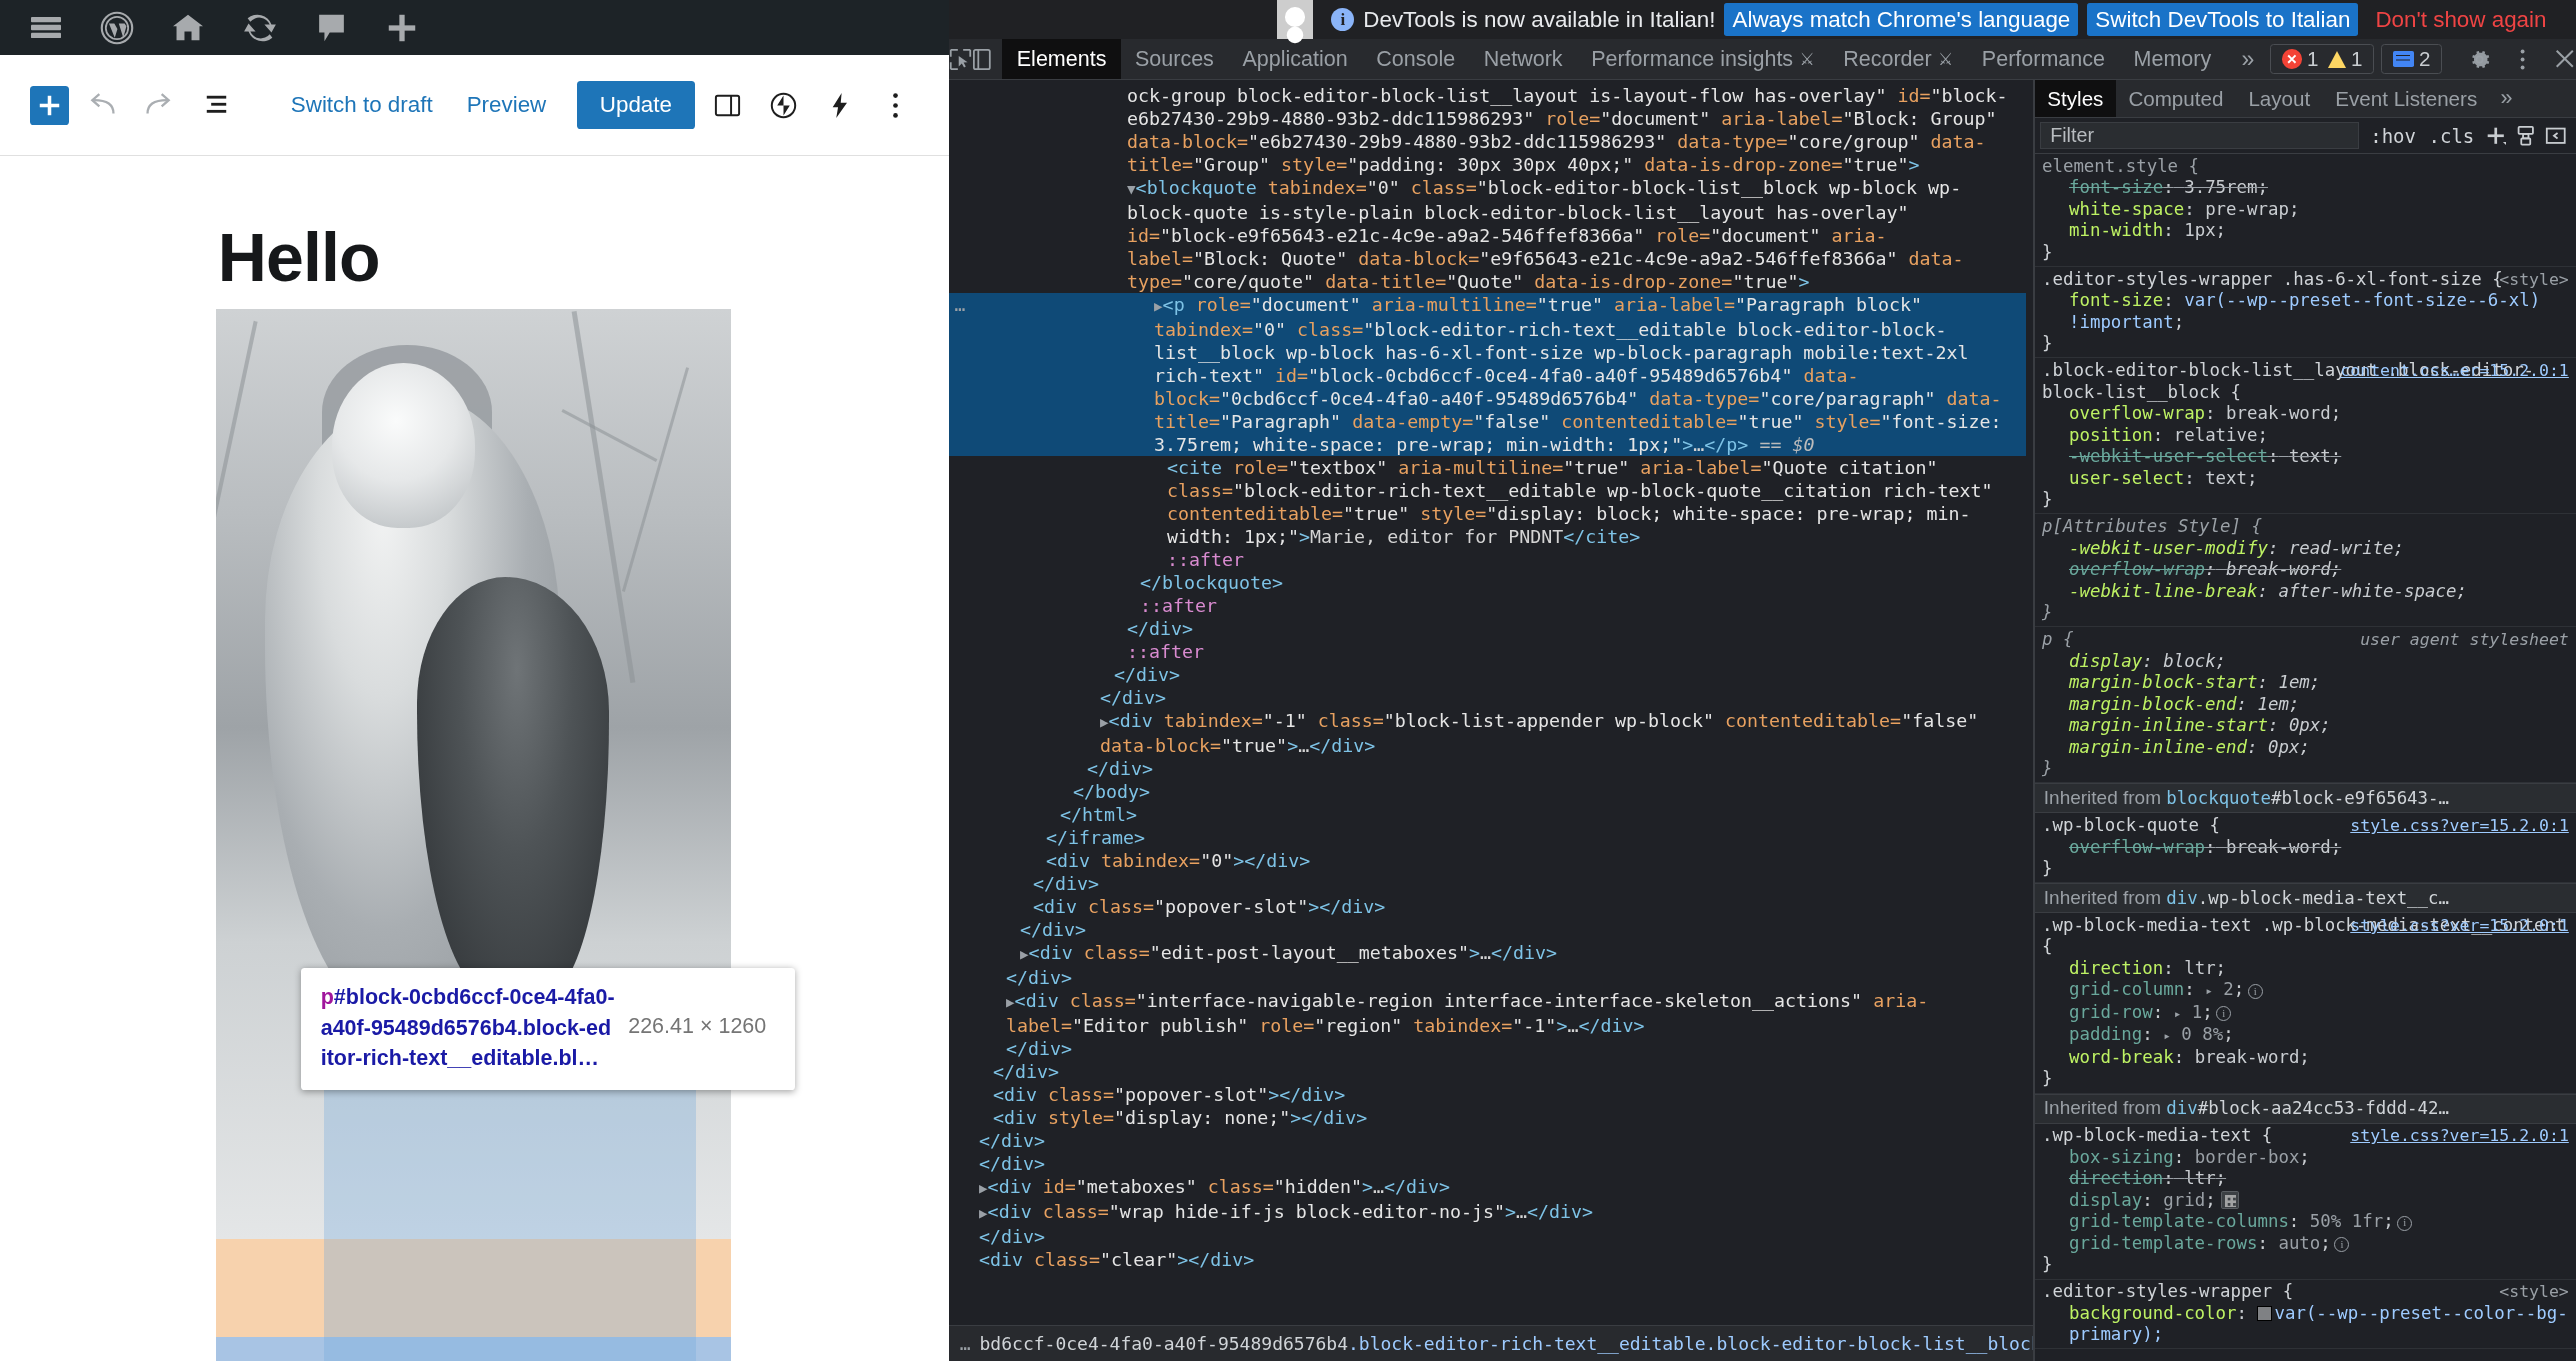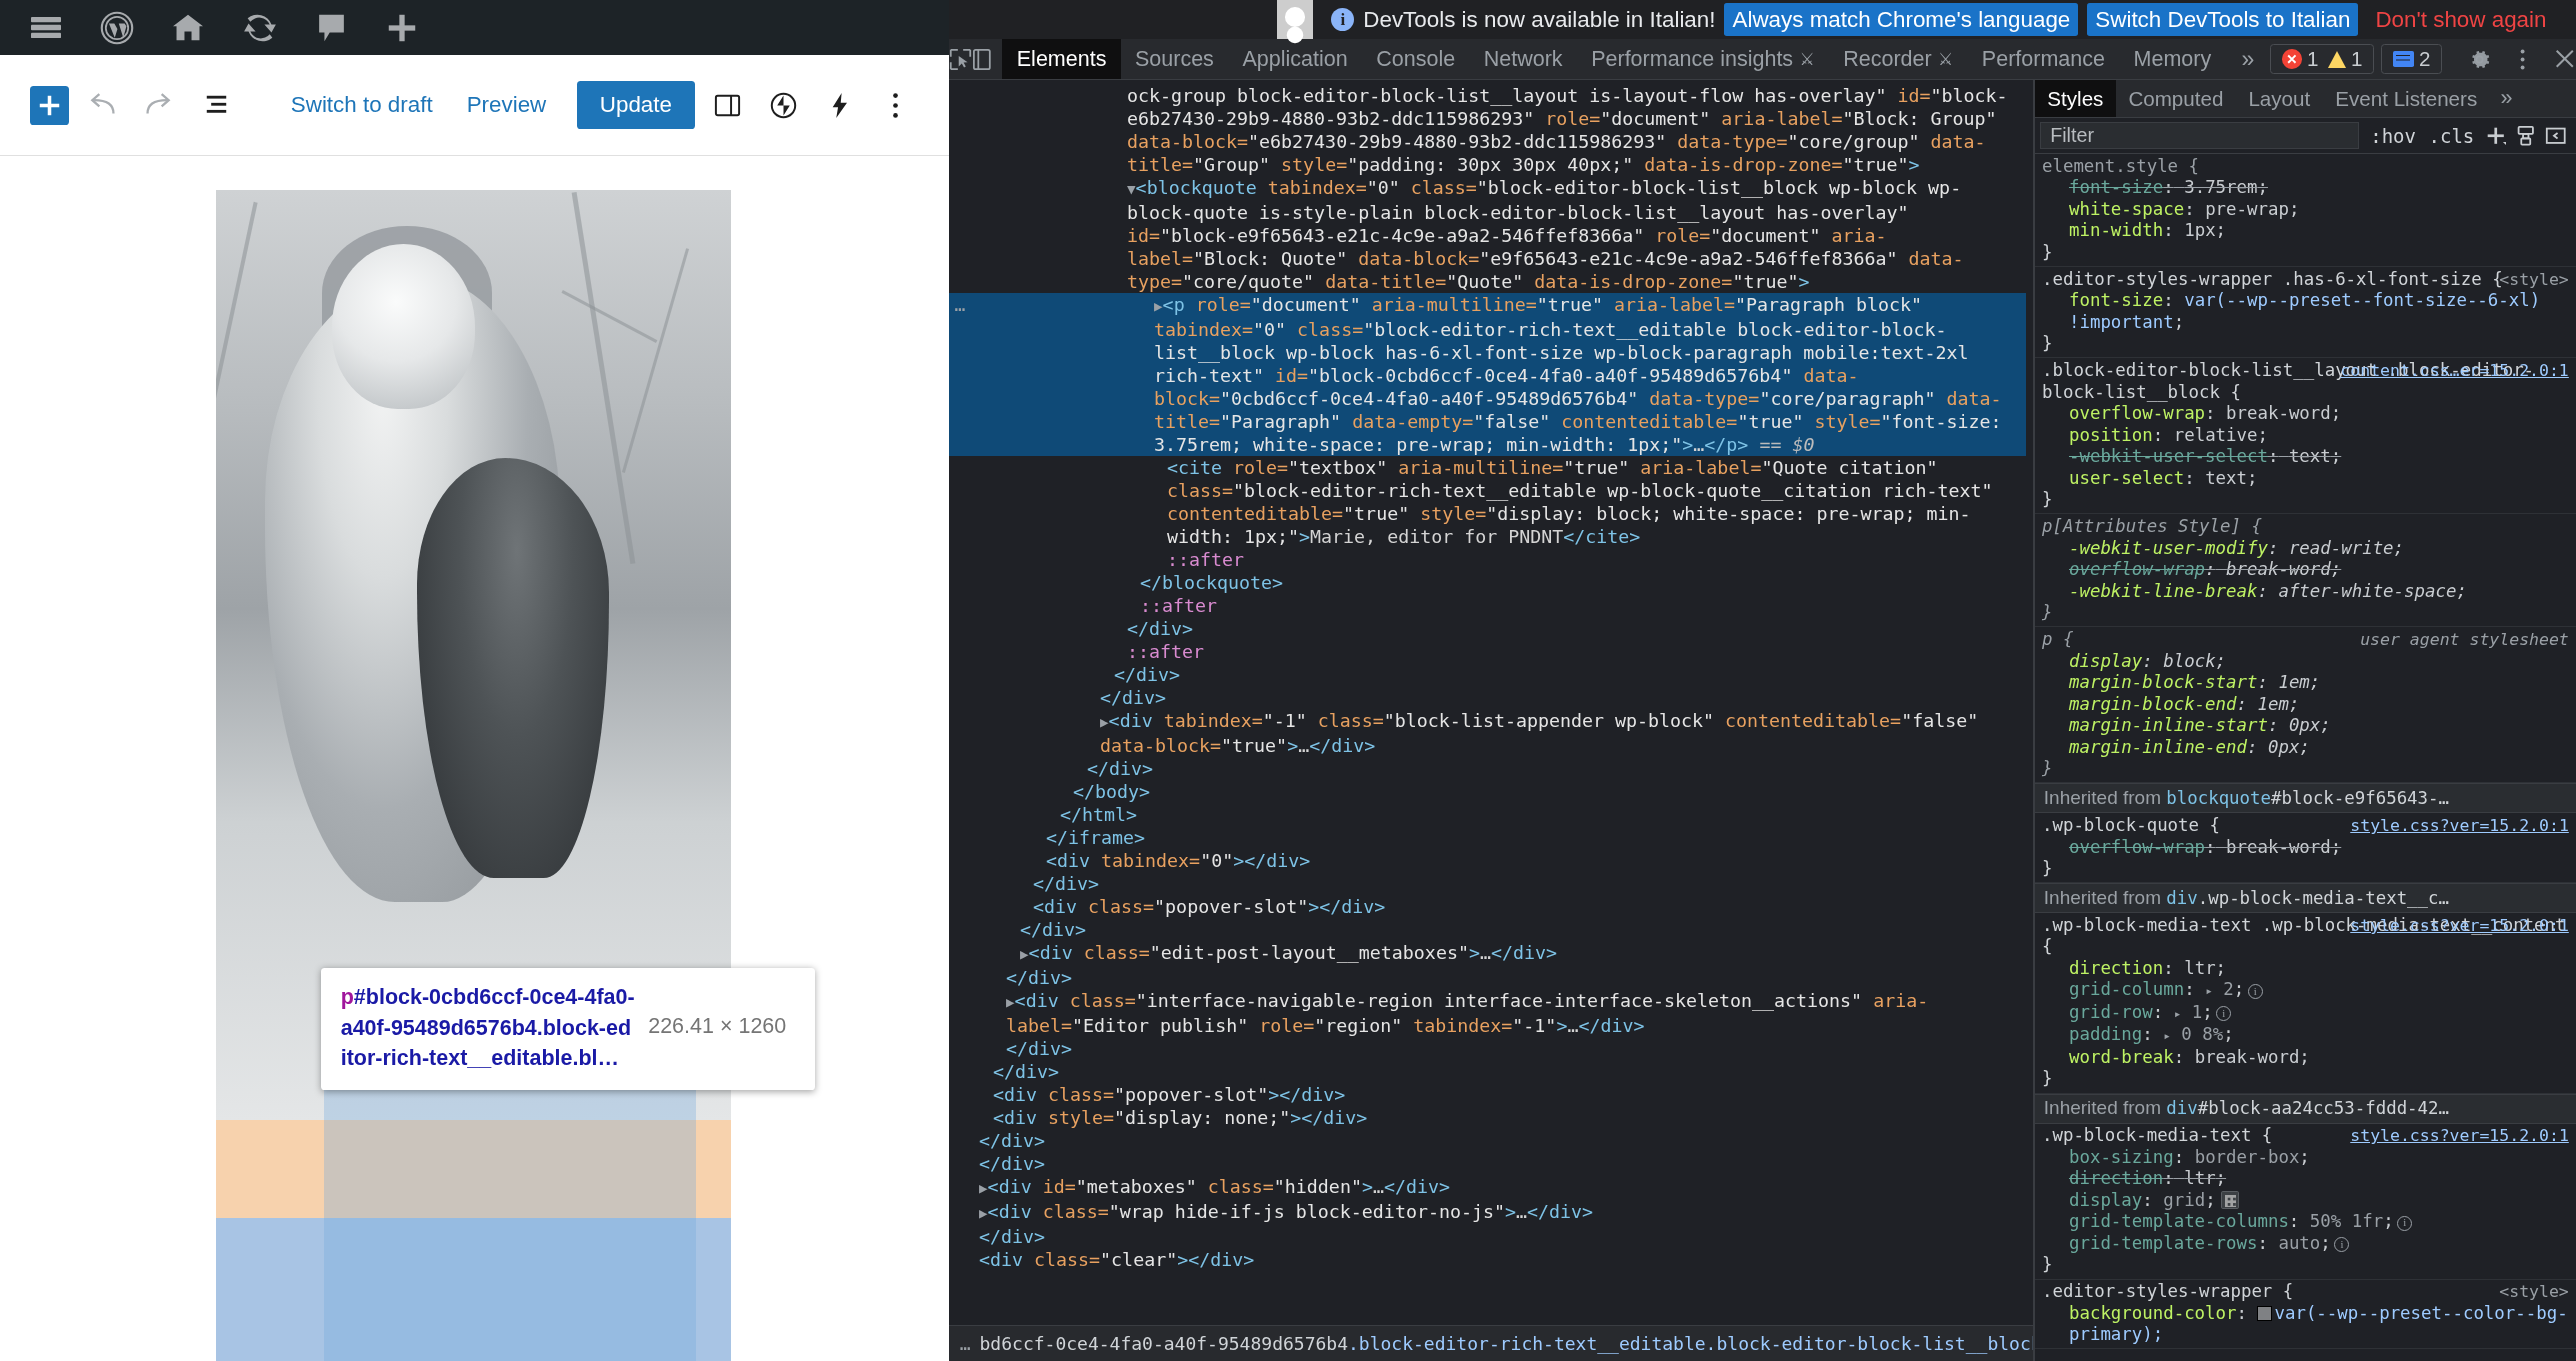--- a/index.html
+++ b/index.html
@@ -156,21 +156,21 @@
   
   .insp-overlay {
     position:absolute;
     left: 324px; top: 908px;
     width: 372px; height: 483px;
     background: rgba(111,168,220,0.32);
     border: 0;
   }
   .insp-tooltip {
     position: absolute;
-    left: 321px;
+    left: 301px;
     top: 812px;
     width: 494px;
     background: #ffffff;
     box-shadow: 0 1.8px 7.2px rgba(0,0,0,.35);
     border-radius: 3.6px;
     padding: 14.3px 16px 16px 19.7px;
     display: flex;
     align-items: flex-start;
     gap: 12.5px;
     z-index: 30;
@@ -577,20 +577,21 @@
         <svg width="9" height="27" viewBox="0 0 10 30">
             <circle cx="5" cy="4" r="2.6" fill="currentColor"></circle>
             <circle cx="5" cy="15" r="2.6" fill="currentColor"></circle>
             <circle cx="5" cy="26" r="2.6" fill="currentColor"></circle>
           </svg>
       </div>
     </div>
 
     <div class="wp-canvas">
       <div class="wp-doc">
+        <div class="wp-hello">Hello</div>
         <div class="wp-media">
           <div class="photo-branch" style="left:7.2px;top:9px;width:3.6px;height:295px;transform:rotate(12deg);"></div>
           <div class="photo-branch" style="left:385px;top:0px;width:4.5px;height:376px;transform:rotate(-9deg);"></div>
           <div class="photo-branch" style="left:438px;top:54px;width:2.7px;height:233px;transform:rotate(16deg);"></div>
           <div class="photo-branch" style="left:340px;top:125px;width:107px;height:2.7px;transform:rotate(28deg);"></div>
           <div class="photo-hair"></div>
           <div class="photo-figure"></div>
           <div class="photo-head"></div>
           <div class="photo-figure2"></div>
         </div>

